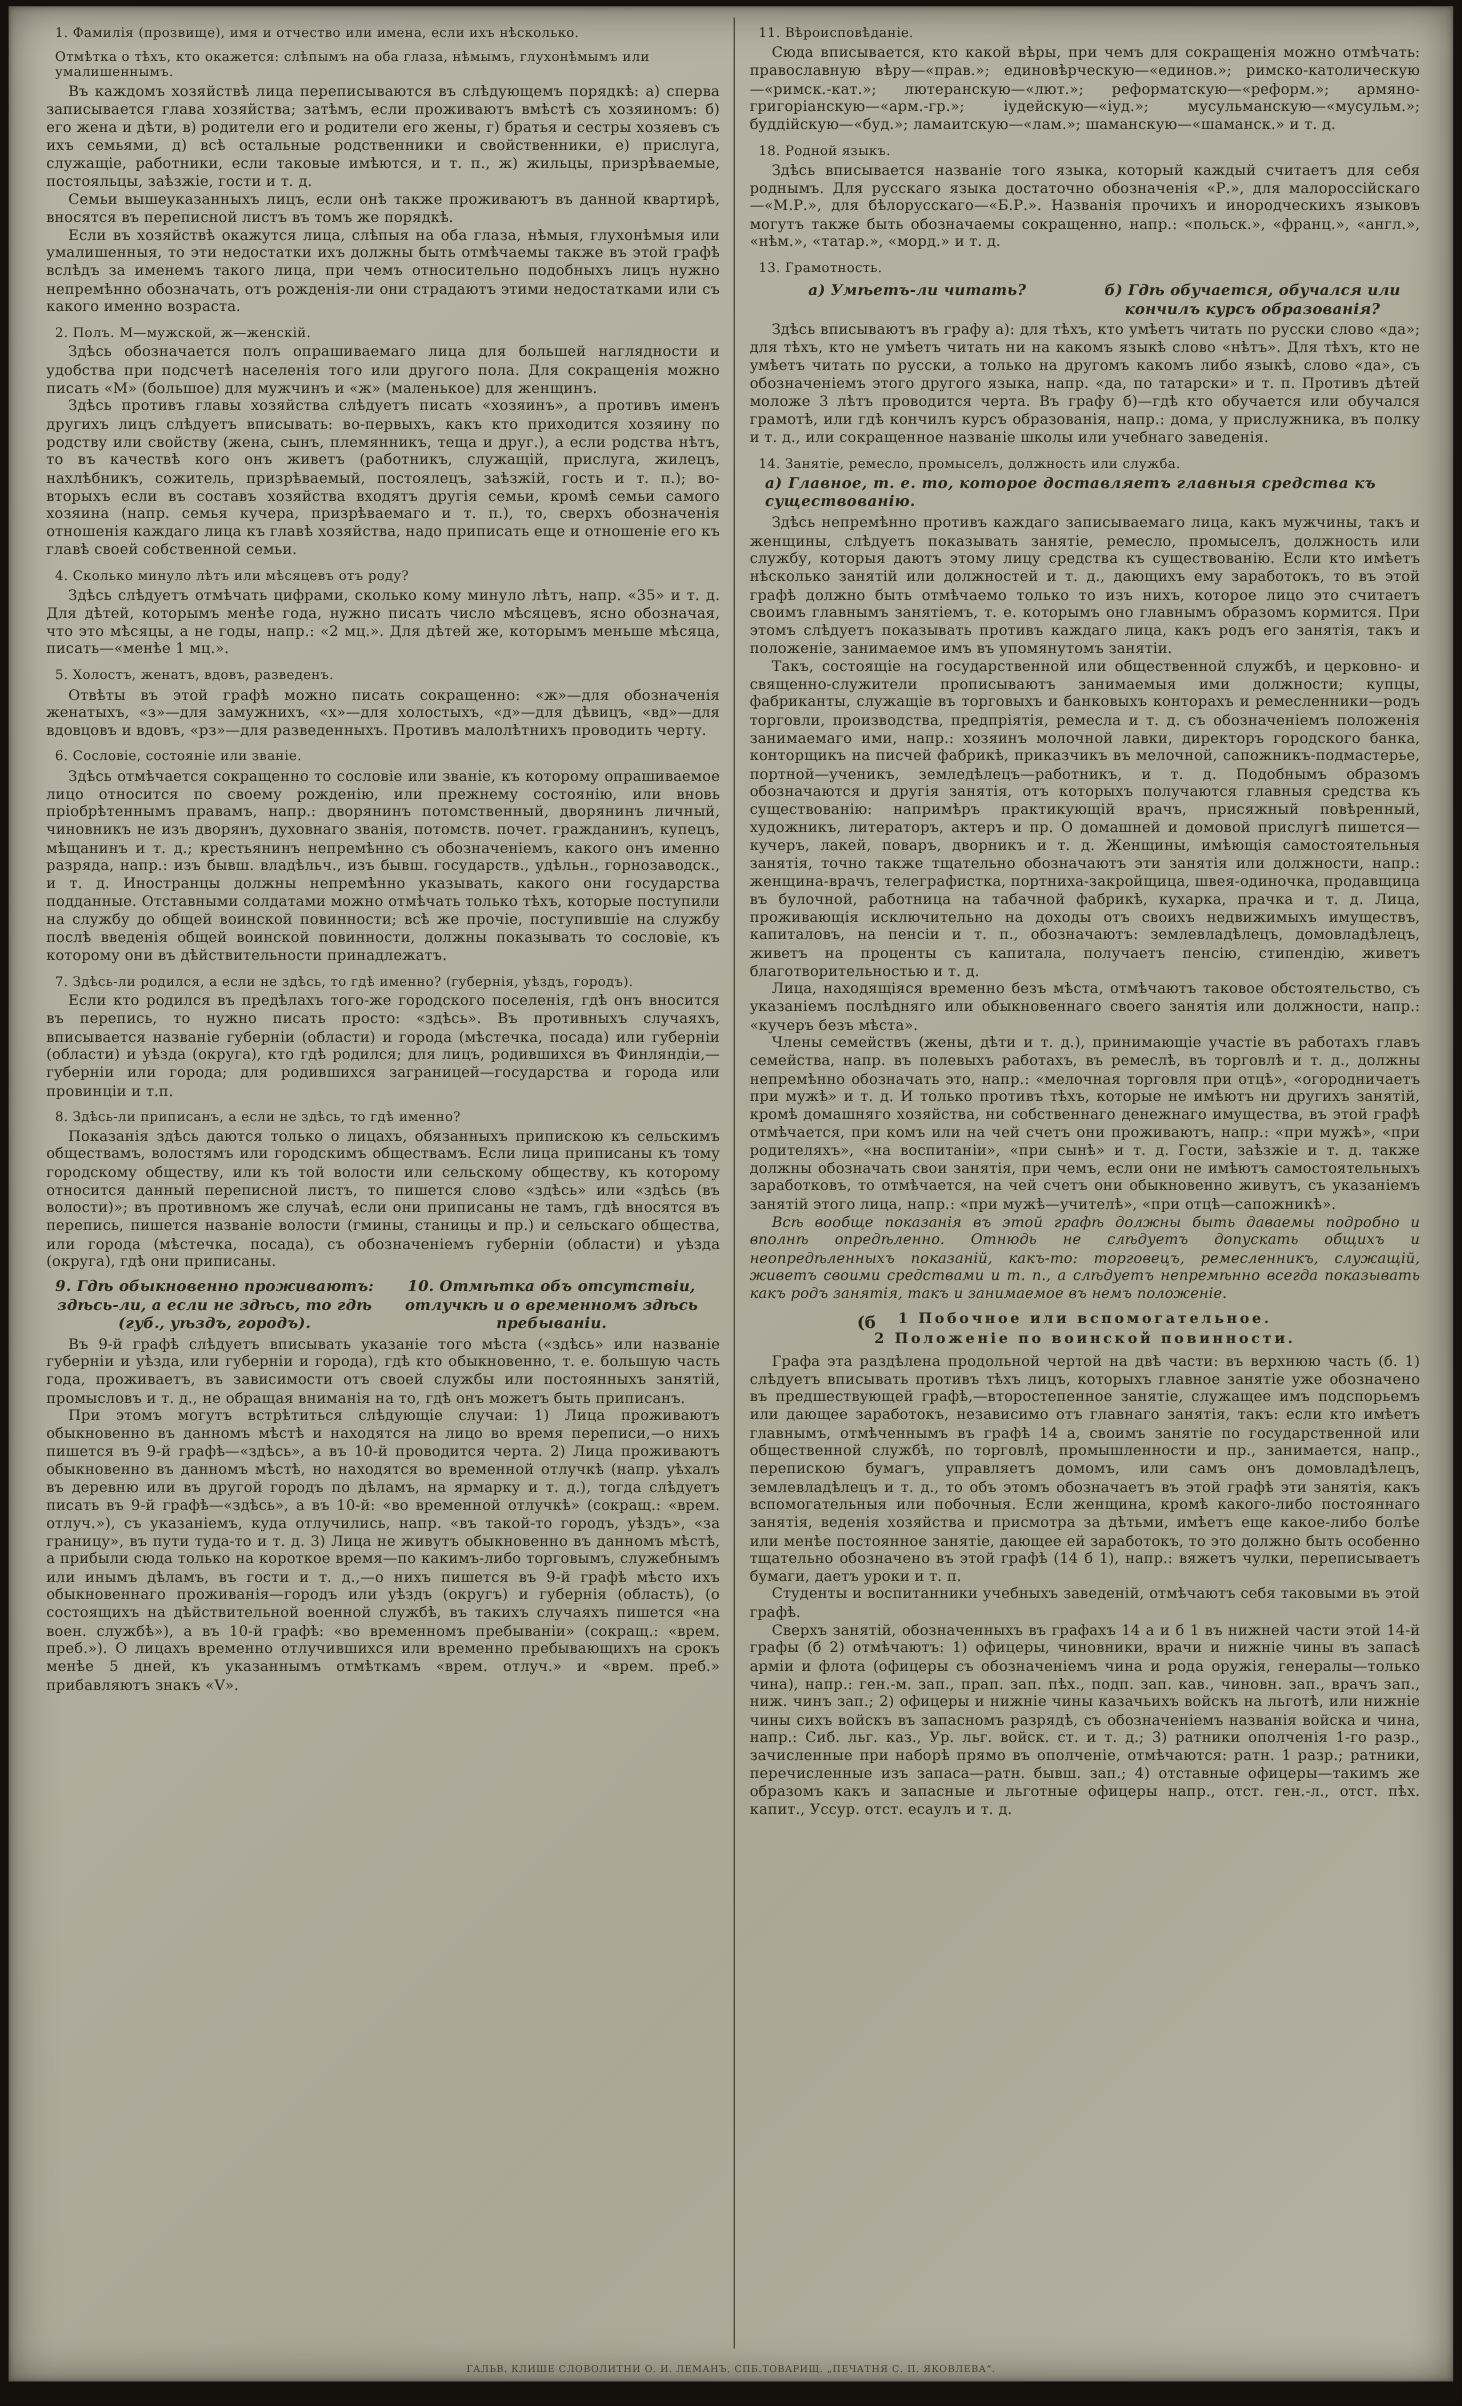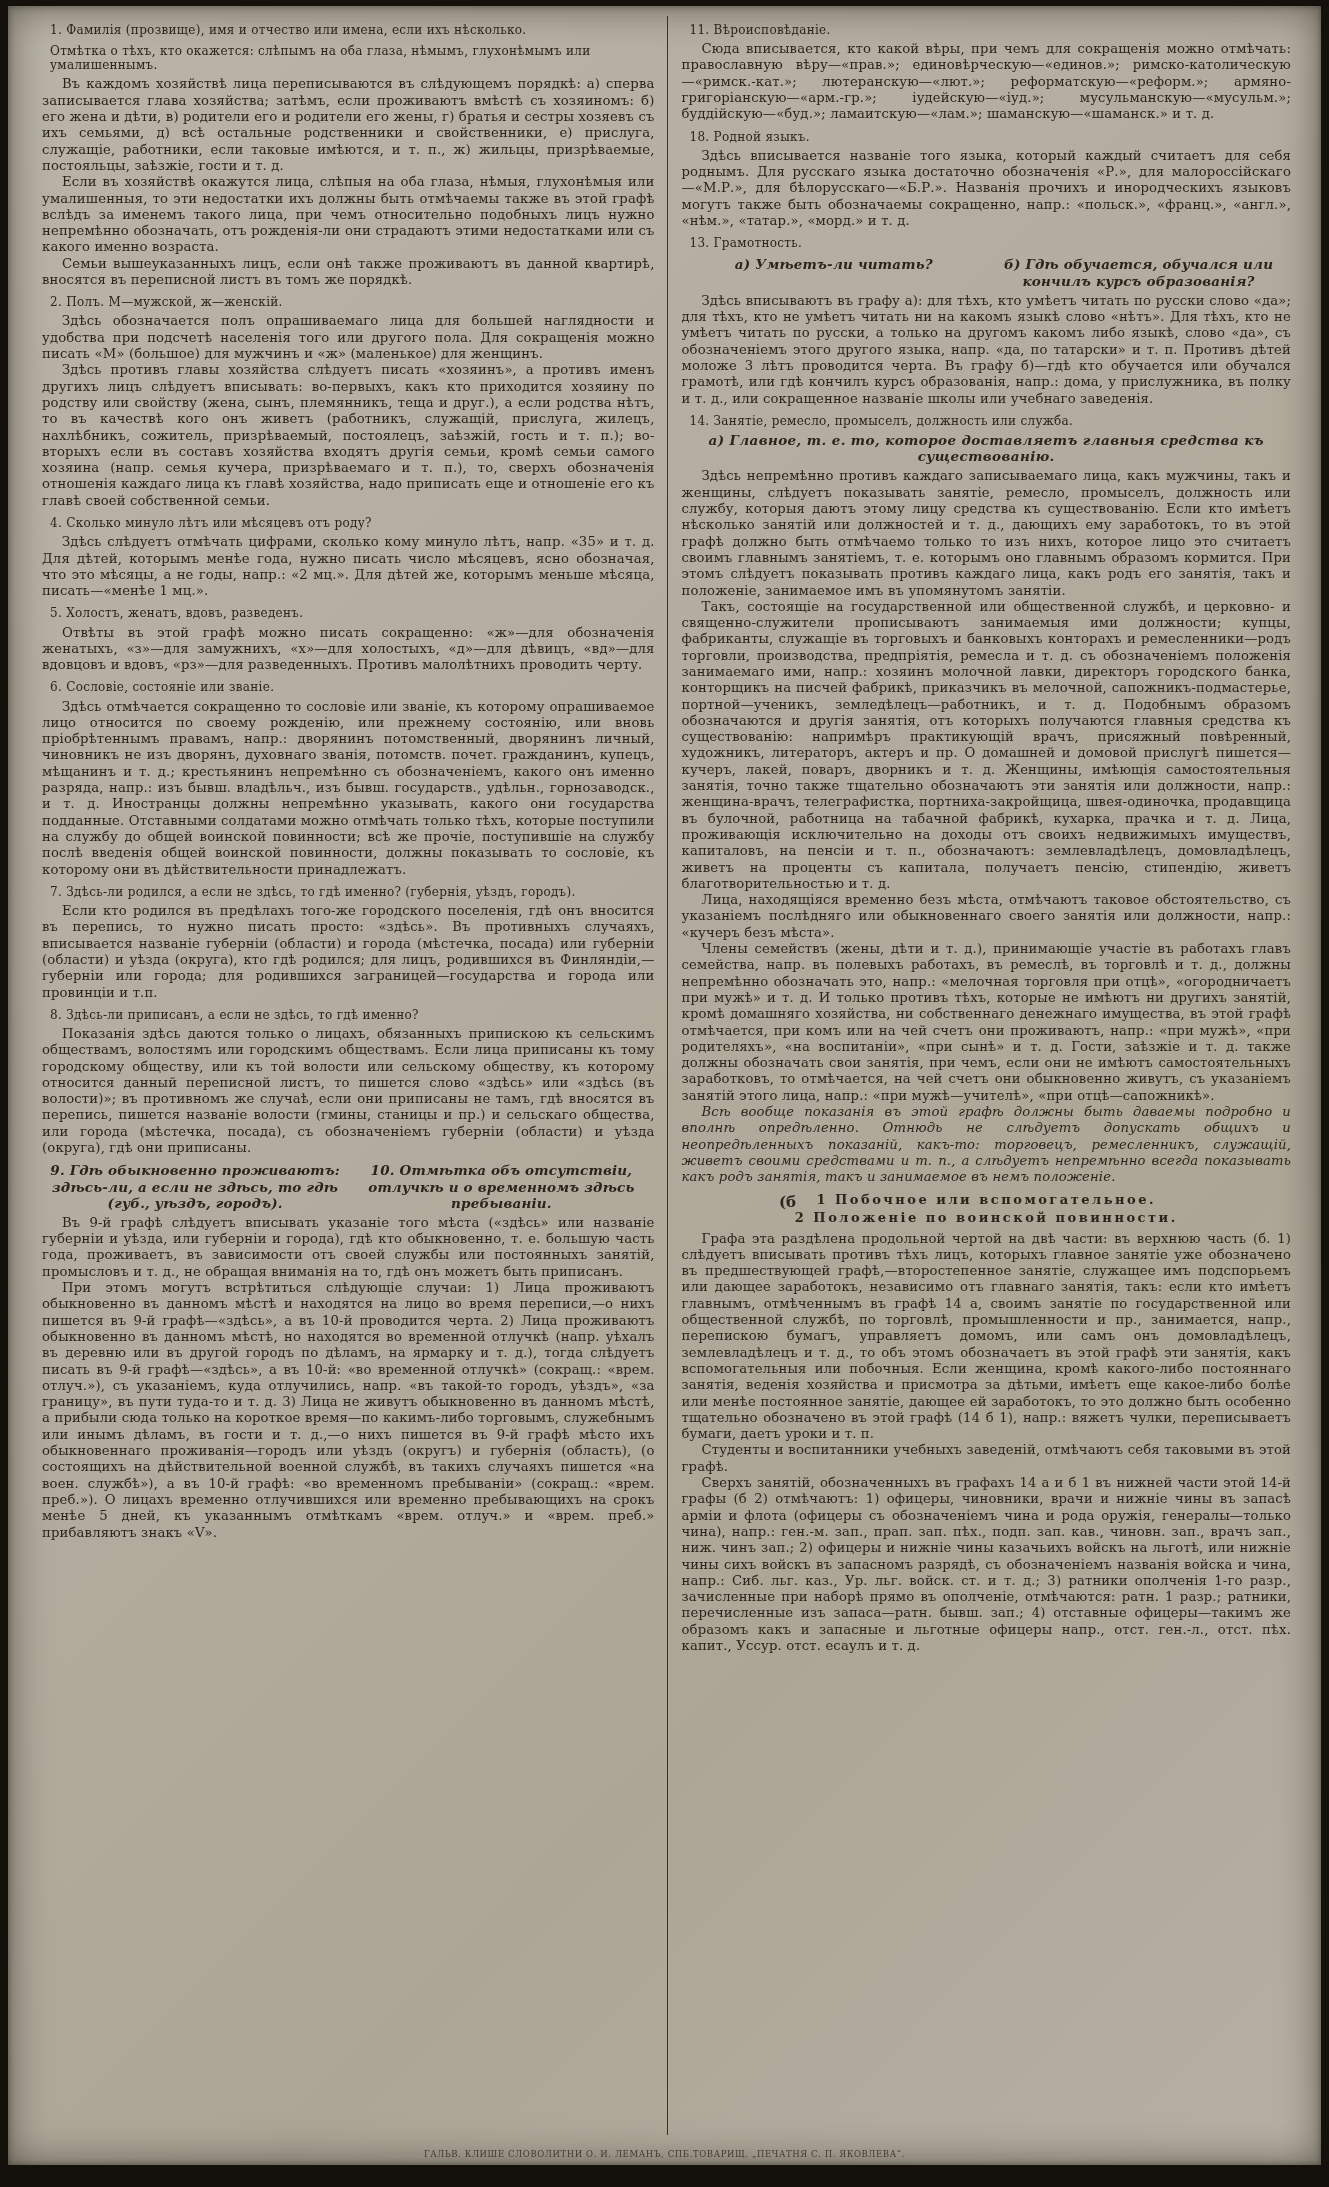--- a/index.html
+++ b/index.html
@@ -17,21 +17,21 @@
     box-sizing:border-box;
   }
   .cols{display:flex;height:100%;}
   .col{width:50%;box-sizing:border-box;padding:0 12px 0 4px;}
   .col.right{border-left:1.5px solid #3a3225;padding:0 4px 0 14px;}
   .h{
     text-align:left;font-weight:normal;font-size:12px;line-height:1.18;
     margin:7px 8px 4px 8px;letter-spacing:.3px;
   }
   .sub{
-    text-align:center;font-weight:bold;font-style:italic;font-size:13.5px;
+    text-align:left;font-weight:bold;font-style:italic;font-size:13.5px;
     margin:3px 14px 4px 14px;line-height:1.2;letter-spacing:.4px;
   }
   p.para{
     margin:0;text-align:justify;text-indent:20px;
     font-size:13.2px;line-height:1.235;letter-spacing:.15px;
   }
   p.para.italic{font-style:italic;}
   .pair{display:flex;margin:6px 0 4px 0;font-style:italic;}
   .pair .cell{
     width:50%;text-align:center;font-weight:bold;font-size:13.5px;
@@ -53,22 +53,22 @@
 </style>
 </head>
 <body>
 
 <div class="paper" style="--ink: #2b241a;">
   <div class="cols">
     <div class="col left">
         <div class="h">1. Фамилія (прозвище), имя и отчество или имена, если ихъ нѣсколько.</div>
         <div class="h">Отмѣтка о тѣхъ, кто окажется: слѣпымъ на оба глаза, нѣмымъ, глухонѣмымъ или умалишеннымъ.</div>
         <p class="para">Въ каждомъ хозяйствѣ лица переписываются въ слѣдующемъ порядкѣ: а) сперва записывается глава хозяйства; затѣмъ, если проживаютъ вмѣстѣ съ хозяиномъ: б) его жена и дѣти, в) родители его и родители его жены, г) братья и сестры хозяевъ съ ихъ семьями, д) всѣ остальные родственники и свойственники, е) прислуга, служащіе, работники, если таковые имѣются, и т. п., ж) жильцы, призрѣваемые, постояльцы, заѣзжіе, гости и т. д.</p>
+        <p class="para">Семьи вышеуказанныхъ лицъ, если онѣ также проживаютъ въ данной квартирѣ, вносятся въ переписной листъ въ томъ же порядкѣ.</p>
         <p class="para">Если въ хозяйствѣ окажутся лица, слѣпыя на оба глаза, нѣмыя, глухонѣмыя или умалишенныя, то эти недостатки ихъ должны быть отмѣчаемы также въ этой графѣ вслѣдъ за именемъ такого лица, при чемъ относительно подобныхъ лицъ нужно непремѣнно обозначать, отъ рожденія-ли они страдаютъ этими недостатками или съ какого именно возраста.</p>
-        <p class="para">Семьи вышеуказанныхъ лицъ, если онѣ также проживаютъ въ данной квартирѣ, вносятся въ переписной листъ въ томъ же порядкѣ.</p>
         <div class="h">2. Полъ. М—мужской, ж—женскій.</div>
         <p class="para">Здѣсь обозначается полъ опрашиваемаго лица для большей наглядности и удобства при подсчетѣ населенія того или другого пола. Для сокращенія можно писать «М» (большое) для мужчинъ и «ж» (маленькое) для женщинъ.</p>
         <p class="para">Здѣсь противъ главы хозяйства слѣдуетъ писать «хозяинъ», а противъ именъ другихъ лицъ слѣдуетъ вписывать: во-первыхъ, какъ кто приходится хозяину по родству или свойству (жена, сынъ, племянникъ, теща и друг.), а если родства нѣтъ, то въ качествѣ кого онъ живетъ (работникъ, служащій, прислуга, жилецъ, нахлѣбникъ, сожитель, призрѣваемый, постоялецъ, заѣзжій, гость и т. п.); во-вторыхъ если въ составъ хозяйства входятъ другія семьи, кромѣ семьи самого хозяина (напр. семья кучера, призрѣваемаго и т. п.), то, сверхъ обозначенія отношенія каждаго лица къ главѣ хозяйства, надо приписать еще и отношеніе его къ главѣ своей собственной семьи.</p>
         <div class="h">4. Сколько минуло лѣтъ или мѣсяцевъ отъ роду?</div>
         <p class="para">Здѣсь слѣдуетъ отмѣчать цифрами, сколько кому минуло лѣтъ, напр. «35» и т. д. Для дѣтей, которымъ менѣе года, нужно писать число мѣсяцевъ, ясно обозначая, что это мѣсяцы, а не годы, напр.: «2 мц.». Для дѣтей же, которымъ меньше мѣсяца, писать—«менѣе 1 мц.».</p>
         <div class="h">5. Холостъ, женатъ, вдовъ, разведенъ.</div>
         <p class="para">Отвѣты въ этой графѣ можно писать сокращенно: «ж»—для обозначенія женатыхъ, «з»—для замужнихъ, «х»—для холостыхъ, «д»—для дѣвицъ, «вд»—для вдовцовъ и вдовъ, «рз»—для разведенныхъ. Противъ малолѣтнихъ проводить черту.</p>
         <div class="h">6. Сословіе, состояніе или званіе.</div>
         <p class="para">Здѣсь отмѣчается сокращенно то сословіе или званіе, къ которому опрашиваемое лицо относится по своему рожденію, или прежнему состоянію, или вновь пріобрѣтеннымъ правамъ, напр.: дворянинъ потомственный, дворянинъ личный, чиновникъ не изъ дворянъ, духовнаго званія, потомств. почет. гражданинъ, купецъ, мѣщанинъ и т. д.; крестьянинъ непремѣнно съ обозначеніемъ, какого онъ именно разряда, напр.: изъ бывш. владѣльч., изъ бывш. государств., удѣльн., горнозаводск., и т. д. Иностранцы должны непремѣнно указывать, какого они государства подданные. Отставными солдатами можно отмѣчать только тѣхъ, которые поступили на службу до общей воинской повинности; всѣ же прочіе, поступившіе на службу послѣ введенія общей воинской повинности, должны показывать то сословіе, къ которому они въ дѣйствительности принадлежатъ.</p>
         <div class="h">7. Здѣсь-ли родился, а если не здѣсь, то гдѣ именно? (губернія, уѣздъ, городъ).</div>

